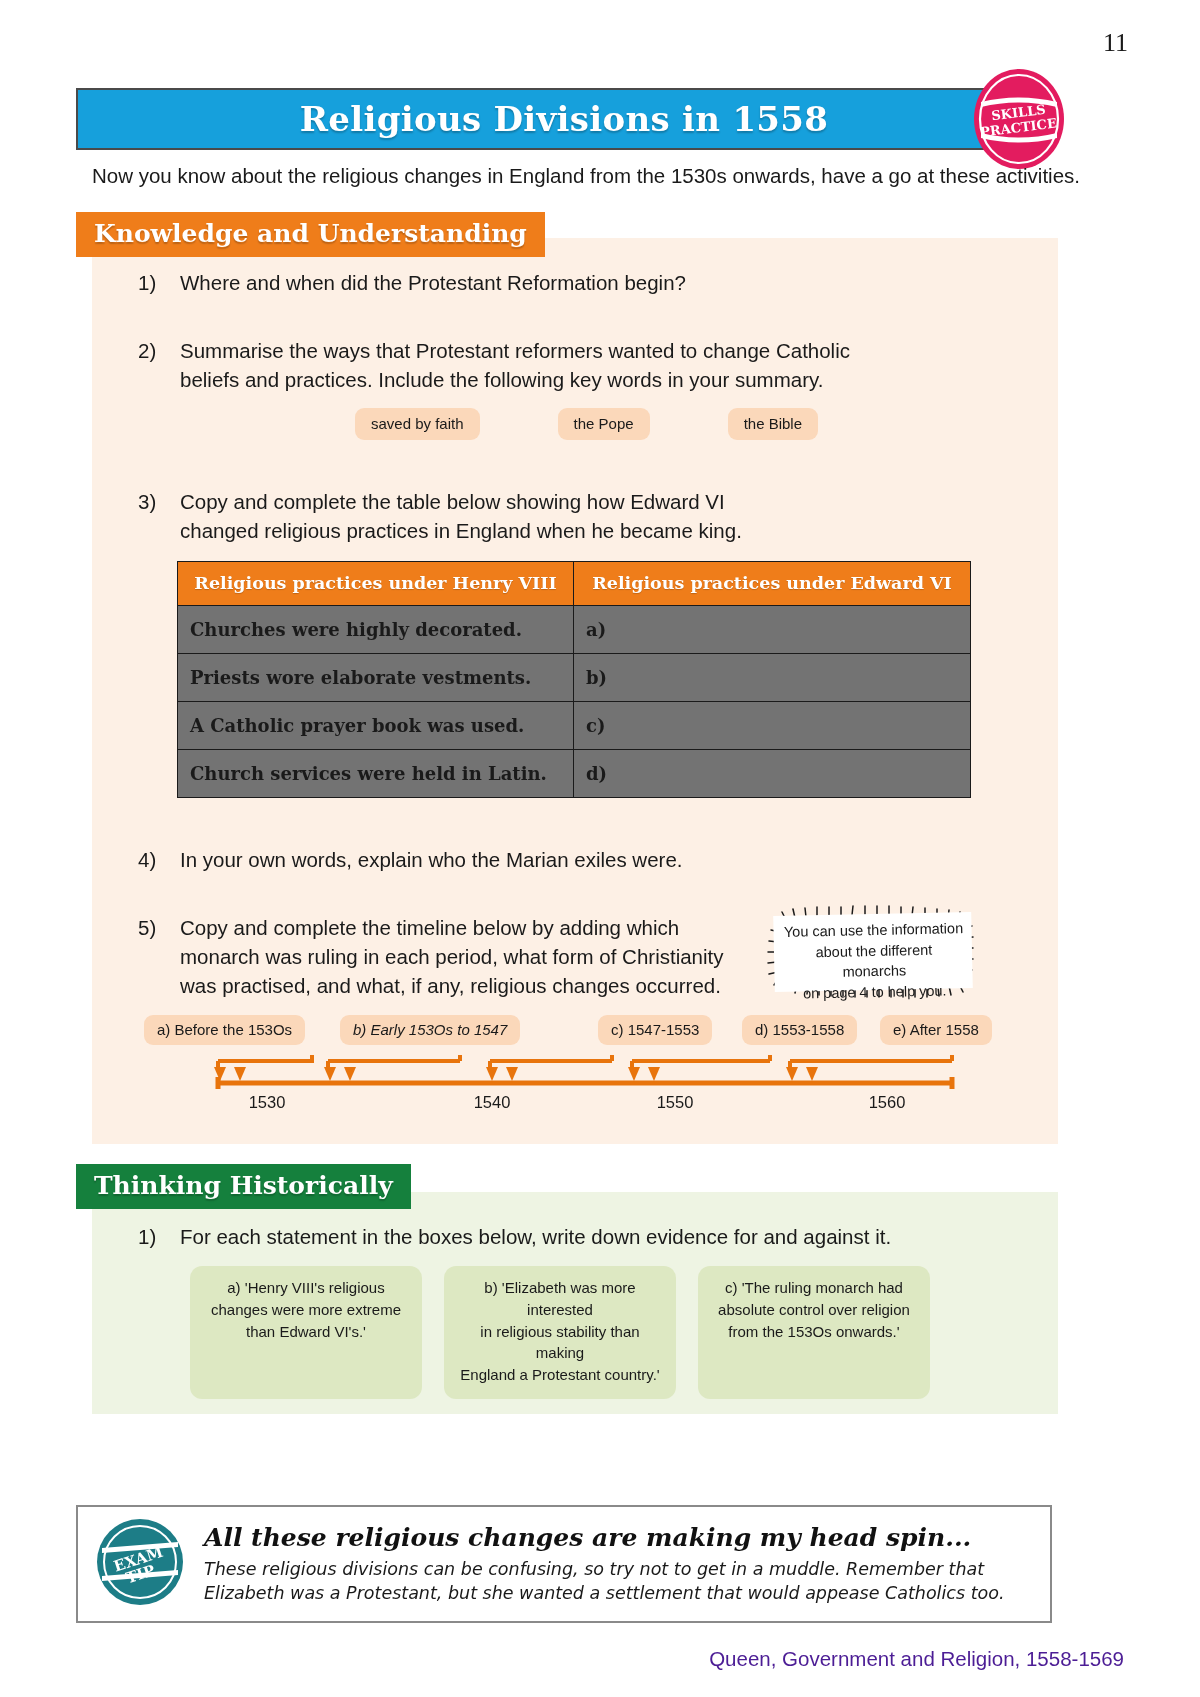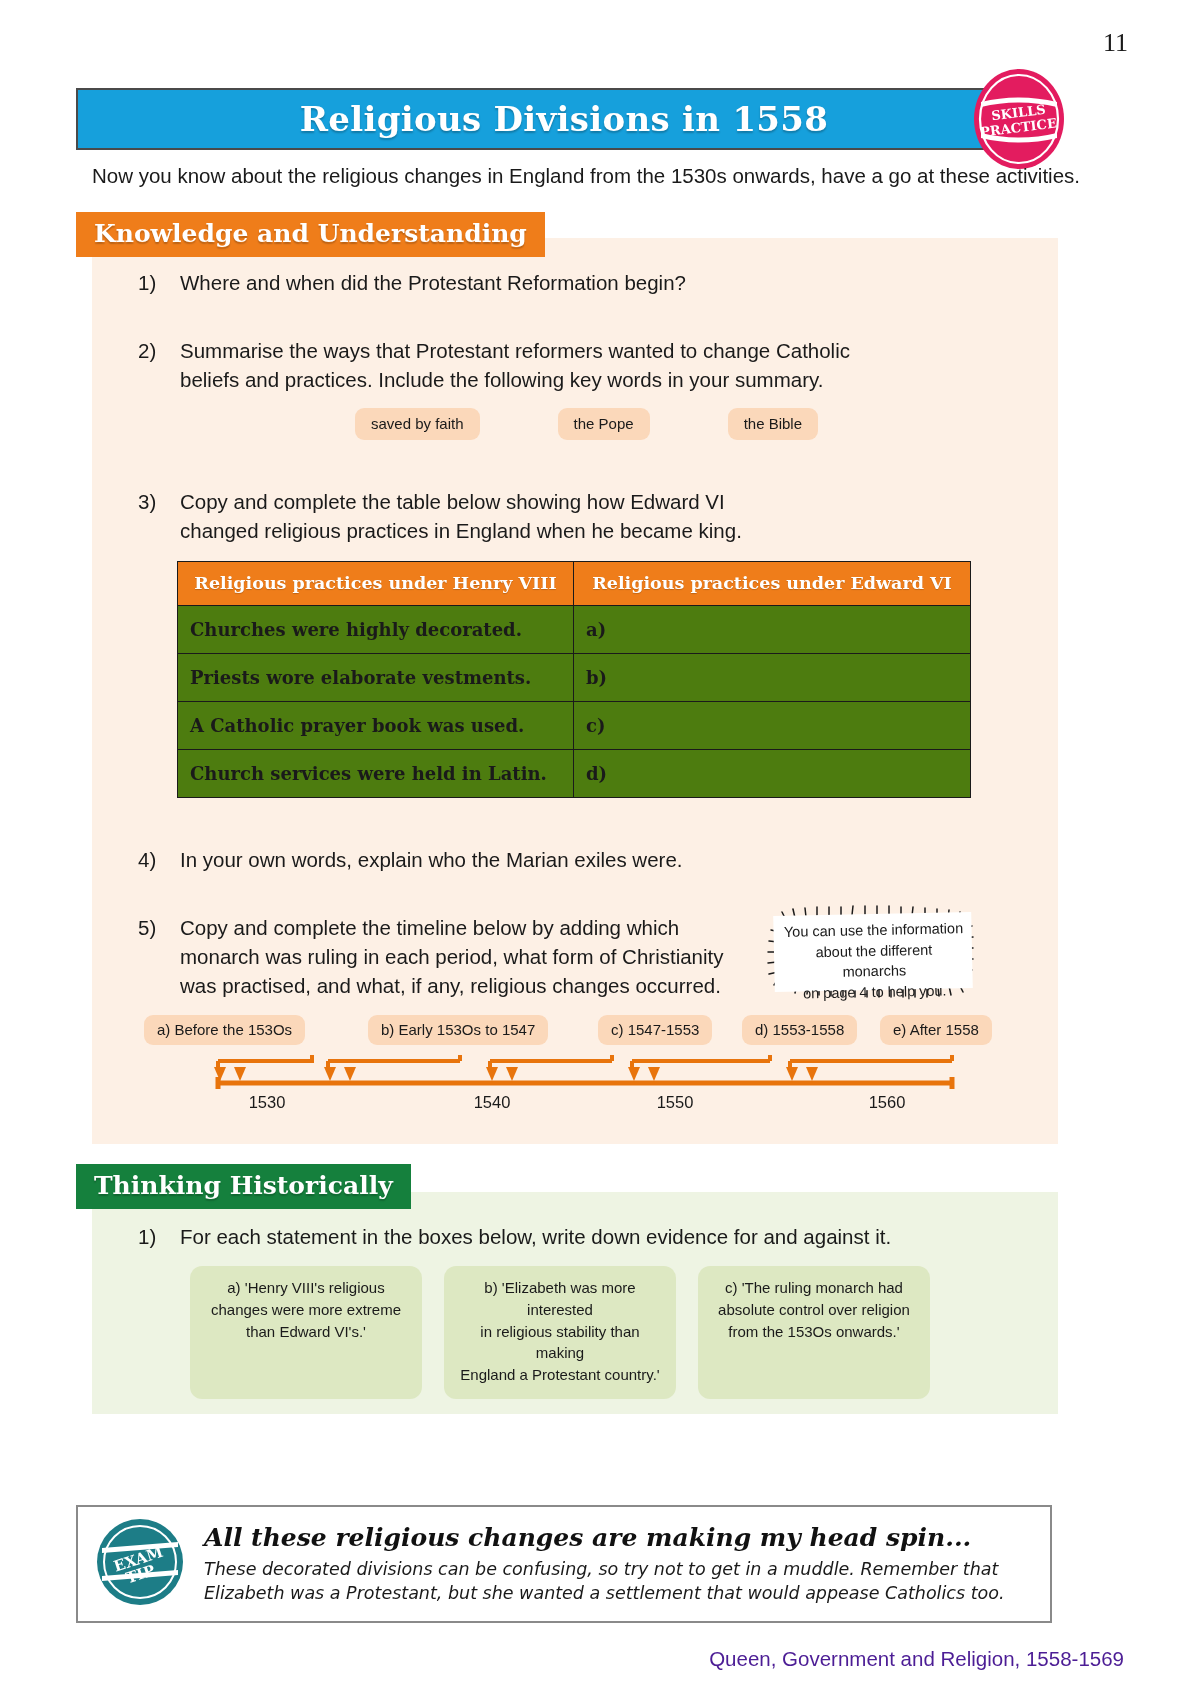--- a/index.html
+++ b/index.html
@@ -166,21 +166,21 @@
     color: #ffffff;
     font-family: "DejaVu Serif", serif;
     font-weight: bold;
     font-size: 17.5px;
     padding: 11px 6px 12px 6px;
     text-align: center;
     border: 1.6px solid #1a1a1a;
     text-shadow: 0 1px 1px rgba(0,0,0,0.2);
   }
   .tbl td {
-    background: #4d7c0f;
+    background: #737373;
     border: 1.6px solid #1a1a1a;
     height: 48px;
     padding: 6px 12px;
     font-family: "DejaVu Serif", serif;
     font-weight: bold;
     font-size: 18px;
     vertical-align: middle;
   }
   .tbl .c1 { width: 396px; margin-left: 40px; }
   .tbl .c2 { width: 397px; }
@@ -493,21 +493,21 @@
       <path d="M666,52 L678,52 L672,66 Z"></path>
     </g>
 
     <g stroke="#e8740c" stroke-width="5">
       <line x1="78" y1="62" x2="78" y2="74"></line>
       <line x1="812" y1="62" x2="812" y2="74"></line>
     </g>
   </svg>
 
   <span class="tl-pill" style="left:4px;">a)  Before the 153Os</span>
-  <span class="tl-pill" style="left:228px;">b)  Early 153Os to 1547</span>
+  <span class="tl-pill" style="left:200px;font-style:italic;">b)  Early 153Os to 1547</span>
   <span class="tl-pill" style="left:458px;">c)  1547-1553</span>
   <span class="tl-pill" style="left:602px;">d)  1553-1558</span>
   <span class="tl-pill" style="left:740px;">e)  After 1558</span>
 
   <span class="tl-year" style="left:92px;  width:70px;">1530</span>
   <span class="tl-year" style="left:317px; width:70px;">1540</span>
   <span class="tl-year" style="left:500px; width:70px;">1550</span>
   <span class="tl-year" style="left:712px; width:70px;">1560</span>
 </div>
 
@@ -546,19 +546,19 @@
       <circle cx="46" cy="46" r="36" fill="none" stroke="#ffffff" stroke-width="2"></circle>
       <path d="M8 32 L84 26 L84 31 L8 37 Z" fill="#ffffff"></path>
       <path d="M8 60 L84 54 L84 59 L8 65 Z" fill="#ffffff"></path>
       <text x="46" y="48" text-anchor="middle" fill="#ffffff" font-family="DejaVu Serif, serif" font-weight="bold" font-size="15" transform="rotate(-18 46 48)">EXAM</text>
       <text x="48" y="63" text-anchor="middle" fill="#ffffff" font-family="DejaVu Serif, serif" font-weight="bold" font-size="15" transform="rotate(-18 48 63)">TIP</text>
     </svg>
   </div>
   <div class="tip-text">
     <div class="tip-title">All these religious changes are making my head spin...</div>
     <div class="tip-body">
-      <span>These decorated divisions can be confusing, so try not to get in a muddle.  Remember that</span><br>
+      <span>These religious divisions can be confusing, so try not to get in a muddle.  Remember that</span><br>
       <span>Elizabeth was a Protestant, but she wanted a settlement that would appease Catholics too.</span>
     </div>
   </div>
 </div>
 
 <div class="footer">Queen, Government and Religion, 1558-1569</div>
 
 </body></html>

